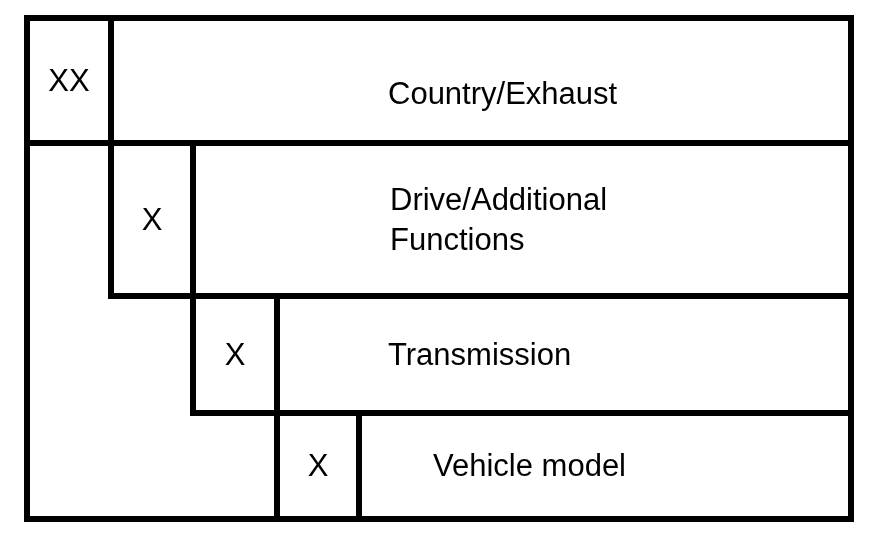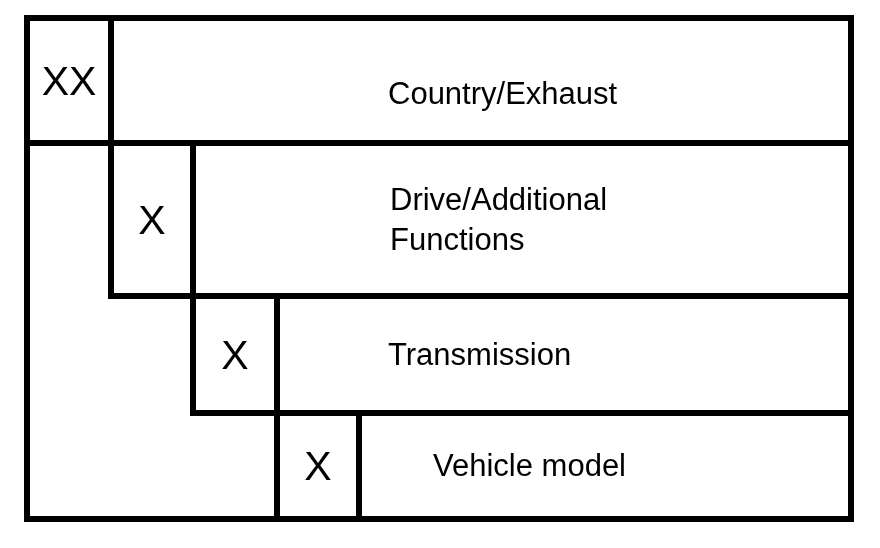--- a/index.html
+++ b/index.html
@@ -22,21 +22,21 @@
   .v-left   {left:24px;  top:15px;  width:6px; height:507px;}
   .v-1      {left:108px; top:15px;  width:6px; height:284px;}
   .v-2      {left:190px; top:140px; width:6px; height:276px;}
   .v-3      {left:274px; top:293px; width:6px; height:229px;}
   .v-4      {left:356px; top:410px; width:6px; height:112px;}
   .v-right  {left:848px; top:15px;  width:6px; height:507px;}
 
   .code{
     position:absolute;
     display:flex;align-items:center;justify-content:center;
-    font-size:41px;line-height:40px;font-weight:400;
+    font-size:31px;line-height:40px;font-weight:400;
   }
   .c0{left:30px;  top:21px;  width:78px; height:119px;}
   .c1{left:114px; top:146px; width:76px; height:147px;}
   .c2{left:196px; top:299px; width:78px; height:111px;}
   .c3{left:280px; top:416px; width:76px; height:100px;}
 
   .label{
     position:absolute;
     display:flex;align-items:center;
     font-size:31px;line-height:40px;font-weight:400;

